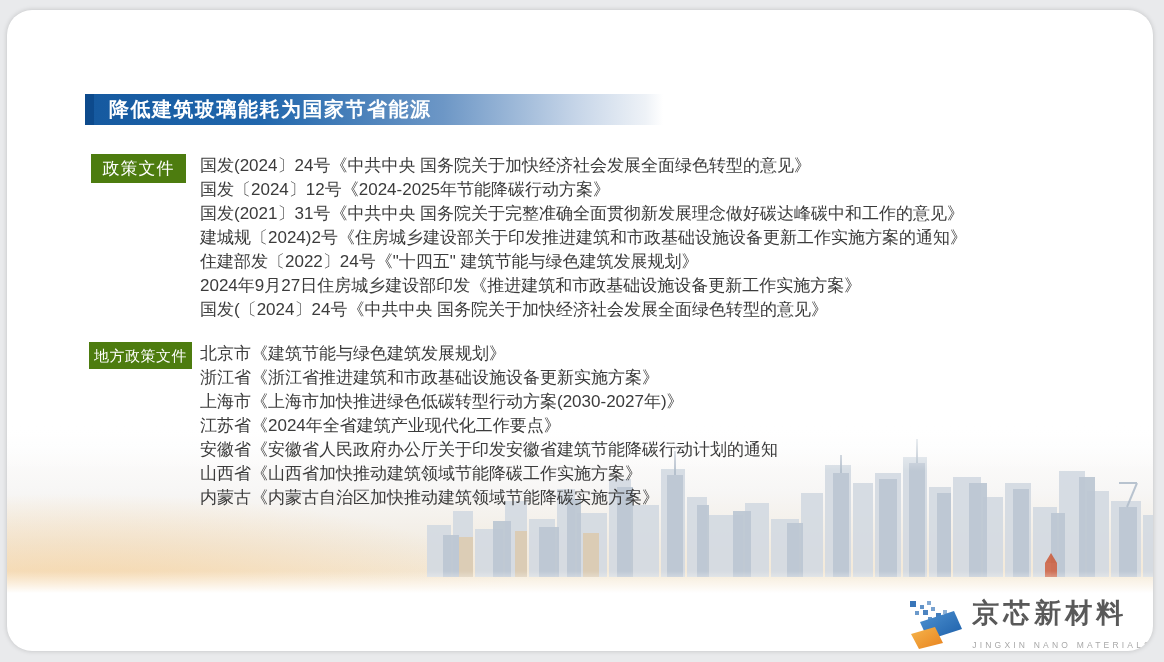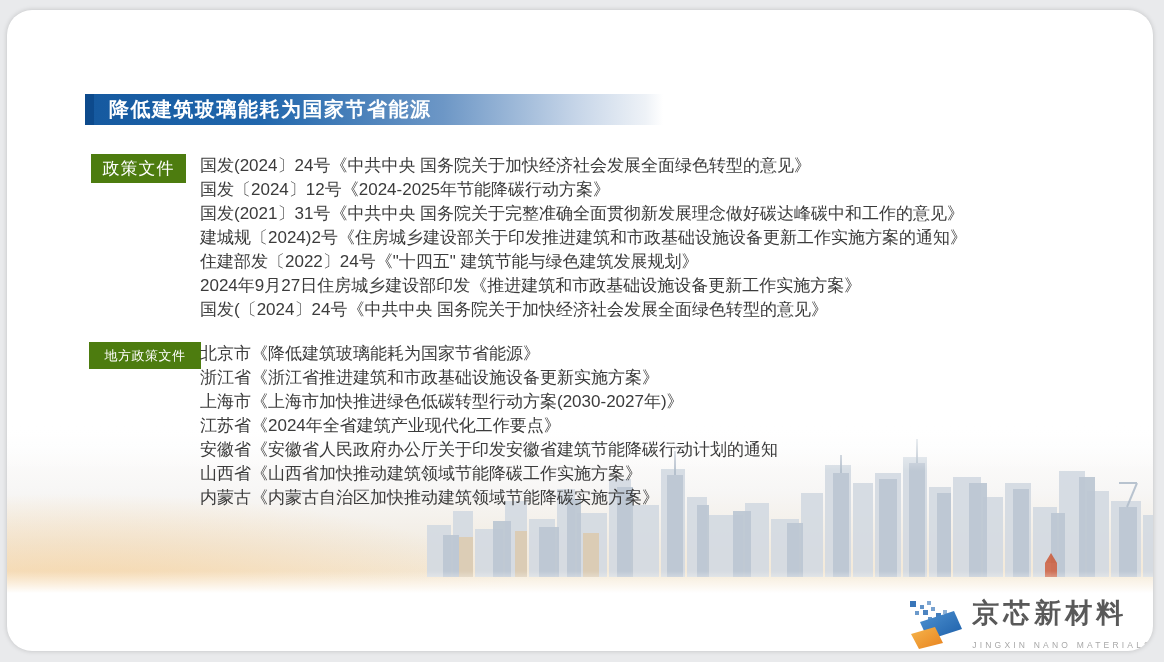--- a/index.html
+++ b/index.html
@@ -32,22 +32,22 @@
   
   .badge {
     position:absolute; background:#4d7c0f; color:#ffffff;
     text-align:center; white-space:nowrap;
   }
   .badge.policy {
     left:84px; top:144px; width:95px; height:29px;
     line-height:29px; font-size:17px; letter-spacing:1px;
   }
   .badge.local {
-    left:82px; top:332px; width:112px; height:27px;
-    line-height:27px; font-size:13px; letter-spacing:.5px;
+    left:82px; top:332px; width:103px; height:27px;
+    line-height:27px; font-size:15px; letter-spacing:.5px;
   }
   
   .doc-list {
     position:absolute; left:193px; color:#3b3b3b; font-size:17px;
     line-height:24px; white-space:nowrap; z-index:3;
   }
   .doc-list.policy { top:144px; }
   .doc-list.local  { top:332px; }
   .doc-list .row { height:24px; }
   
@@ -91,21 +91,21 @@
     <div class="row">国发〔2024〕12号《2024-2025年节能降碳行动方案》</div>
     <div class="row">国发(2021〕31号《中共中央 国务院关于完整准确全面贯彻新发展理念做好碳达峰碳中和工作的意见》</div>
     <div class="row">建城规〔2024)2号《住房城乡建设部关于印发推进建筑和市政基础设施设备更新工作实施方案的通知》</div>
     <div class="row">住建部发〔2022〕24号《"十四五" 建筑节能与绿色建筑发展规划》</div>
     <div class="row">2024年9月27日住房城乡建设部印发《推进建筑和市政基础设施设备更新工作实施方案》</div>
     <div class="row">国发(〔2024〕24号《中共中央 国务院关于加快经济社会发展全面绿色转型的意见》</div>
   </div>
 
   <div class="badge local">地方政策文件</div>
   <div class="doc-list local">
-    <div class="row">北京市《降低建筑玻璃能耗为国家节省能源》</div>
+    <div class="row">北京市《建筑节能与绿色建筑发展规划》</div>
     <div class="row">浙江省《浙江省推进建筑和市政基础设施设备更新实施方案》</div>
     <div class="row">上海市《上海市加快推进绿色低碳转型行动方案(2030-2027年)》</div>
     <div class="row">江苏省《2024年全省建筑产业现代化工作要点》</div>
     <div class="row">安徽省《安徽省人民政府办公厅关于印发安徽省建筑节能降碳行动计划的通知</div>
     <div class="row">山西省《山西省加快推动建筑领域节能降碳工作实施方案》</div>
     <div class="row">内蒙古《内蒙古自治区加快推动建筑领域节能降碳实施方案》</div>
   </div>
 
   <div class="photo">
     <svg width="1146" height="168" viewBox="0 0 1146 168">

